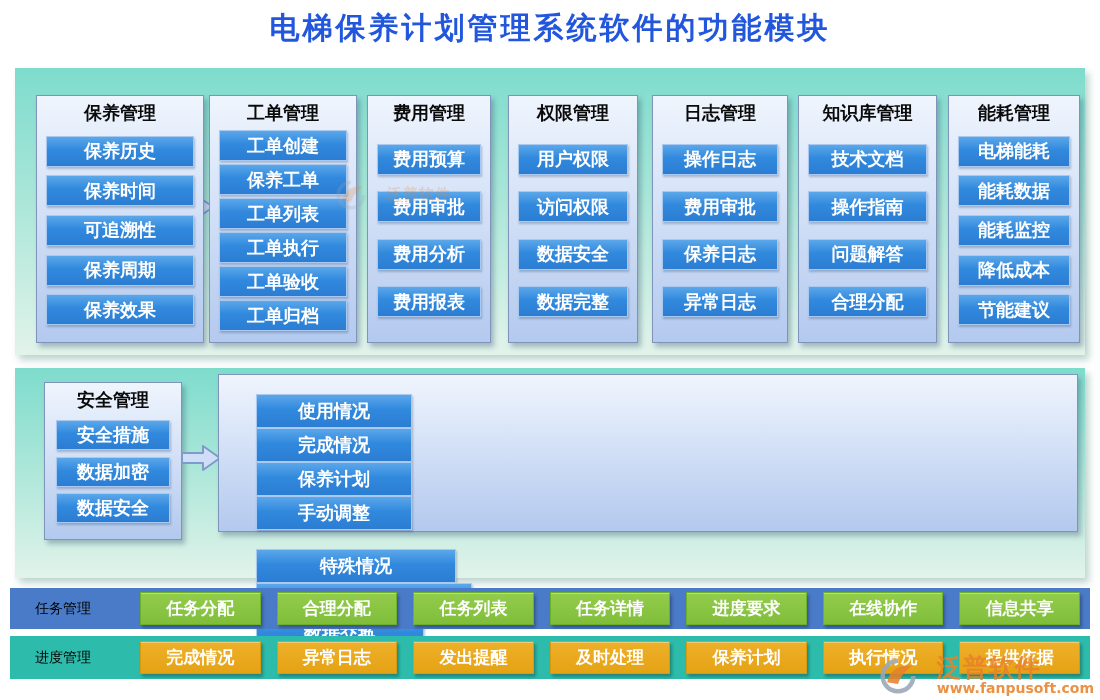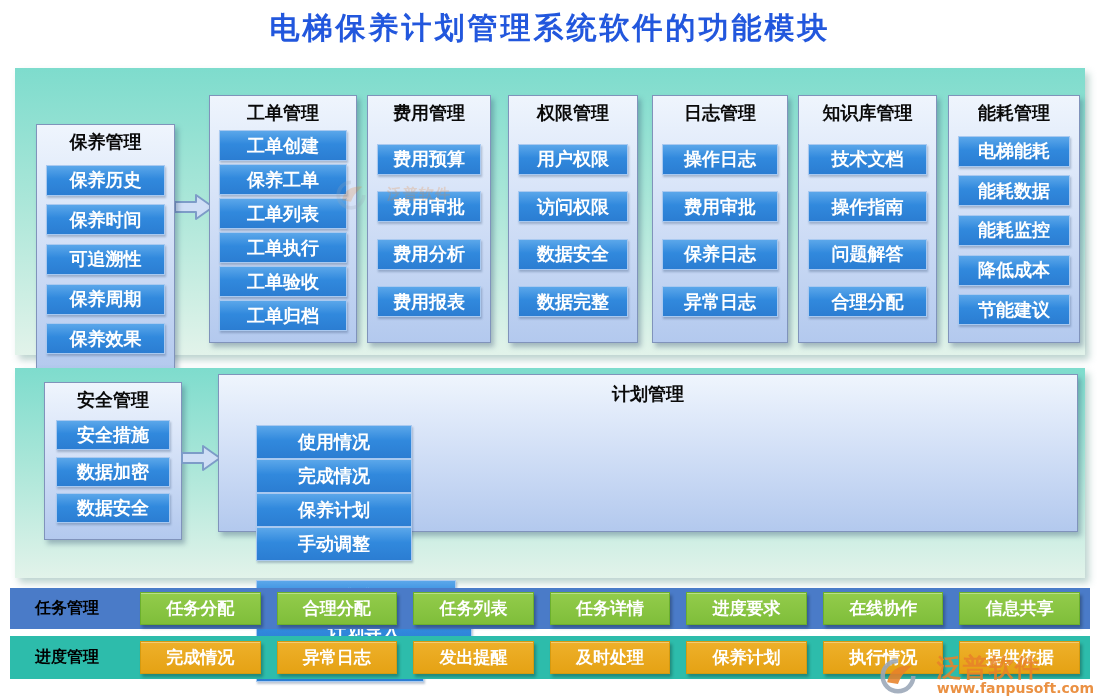--- a/index.html
+++ b/index.html
@@ -51,21 +51,21 @@
   .security-items .btn-blue{height:30px;}
   .plan-panel{left:203px;top:6px;width:860px;height:158px;}
   .plan-title{text-align:center;font-size:18px;font-weight:bold;color:#0a0a0a;padding-top:7px;flex:none;}
   .plan-row{display:flex;justify-content:space-between;padding:0 37px;margin-top:19px;flex-direction:column;}
   .plan-row .btn-blue{height:34px;font-size:18px;}
   .plan-row-1 .btn-blue{width:156px;}
   
   .bottom-row{position:absolute;left:10px;width:1080px;display:flex;align-items:center;box-sizing:border-box;}
   .row-task{top:588px;height:41px;background:#4a7bc8;}
   .row-progress{top:636px;height:43px;background:#2dbcab;}
-  .row-label{flex:none;width:105px;margin-left:25px;font-size:16px;font-weight:bold;color:#000;}
+  .row-label{flex:none;width:105px;margin-left:25px;font-size:14px;font-weight:normal;color:#000;}
   .row-items{flex:1;display:flex;gap:16px;margin-right:10px;}
   .row-items .btn{
     flex:1;height:33px;display:flex;align-items:center;justify-content:center;
     font-size:17px;font-weight:bold;color:#fff;white-space:nowrap;box-sizing:border-box;
     box-shadow:inset 0 1px 0 rgba(255,255,255,0.35),2px 3px 3px rgba(0,0,0,0.28);
   }
   .btn-green{background:linear-gradient(180deg,#93cc4b 0%,#7fbe3a 100%);border:1px solid #6caf2d;}
   .btn-orange{background:linear-gradient(180deg,#eeb02a 0%,#e5a214 100%);border:1px solid #d49a10;}
   
   .watermark{position:absolute;display:flex;align-items:center;color:#e8822a;}
@@ -77,21 +77,21 @@
 </style>
 </head>
 <body>
 
 <h1 class="title">电梯保养计划管理系统软件的功能模块</h1>
 
 <div class="band band-top" id="top-band">
   <svg class="arrow" style="left:158px;top:125px;" width="42" height="28" viewBox="0 0 42 28">
     <path d="M2 9 L23 9 L23 2 L40 14 L23 26 L23 19 L2 19 Z" fill="#cfdef6" stroke="#7d9cc8" stroke-width="2" stroke-linejoin="round"></path>
   </svg>
-<div class="panel module-col" style="left: 21px; width: 139px; margin-top: 29px;">
+<div class="panel module-col" style="left: 21px; width: 168px;">
       <div class="col-title">保养管理</div>
       <div class="col-items">
         <div class="btn-blue">保养历史</div>
         <div class="btn-blue">保养时间</div>
         <div class="btn-blue">可追溯性</div>
         <div class="btn-blue">保养周期</div>
         <div class="btn-blue">保养效果</div>
       </div>
     </div>
     <div class="panel module-col" style="left: 194px; width: 148px;">
@@ -161,21 +161,20 @@
         <div class="btn-blue">数据加密</div>
         <div class="btn-blue">数据安全</div>
       </div>
   </div>
 
   <svg class="arrow" style="left:165px;top:76px;" width="42" height="28" viewBox="0 0 42 28">
     <path d="M2 9 L23 9 L23 2 L40 14 L23 26 L23 19 L2 19 Z" fill="#cfdef6" stroke="#7d9cc8" stroke-width="2" stroke-linejoin="round"></path>
   </svg>
 
   <div class="panel plan-panel">
-    <div class="plan-title">计划管理</div>
     <div class="plan-row plan-row-1" id="plan-row-0">
         <div class="btn-blue">使用情况</div>
         <div class="btn-blue">完成情况</div>
         <div class="btn-blue">保养计划</div>
         <div class="btn-blue">手动调整</div>
       </div>
     <div class="plan-row plan-row-2" id="plan-row-1">
         <div class="btn-blue" style="width: 200px;">特殊情况</div>
         <div class="btn-blue" style="width: 216px;">计划导入</div>
         <div class="btn-blue" style="width: 168px;">数据交换</div>

